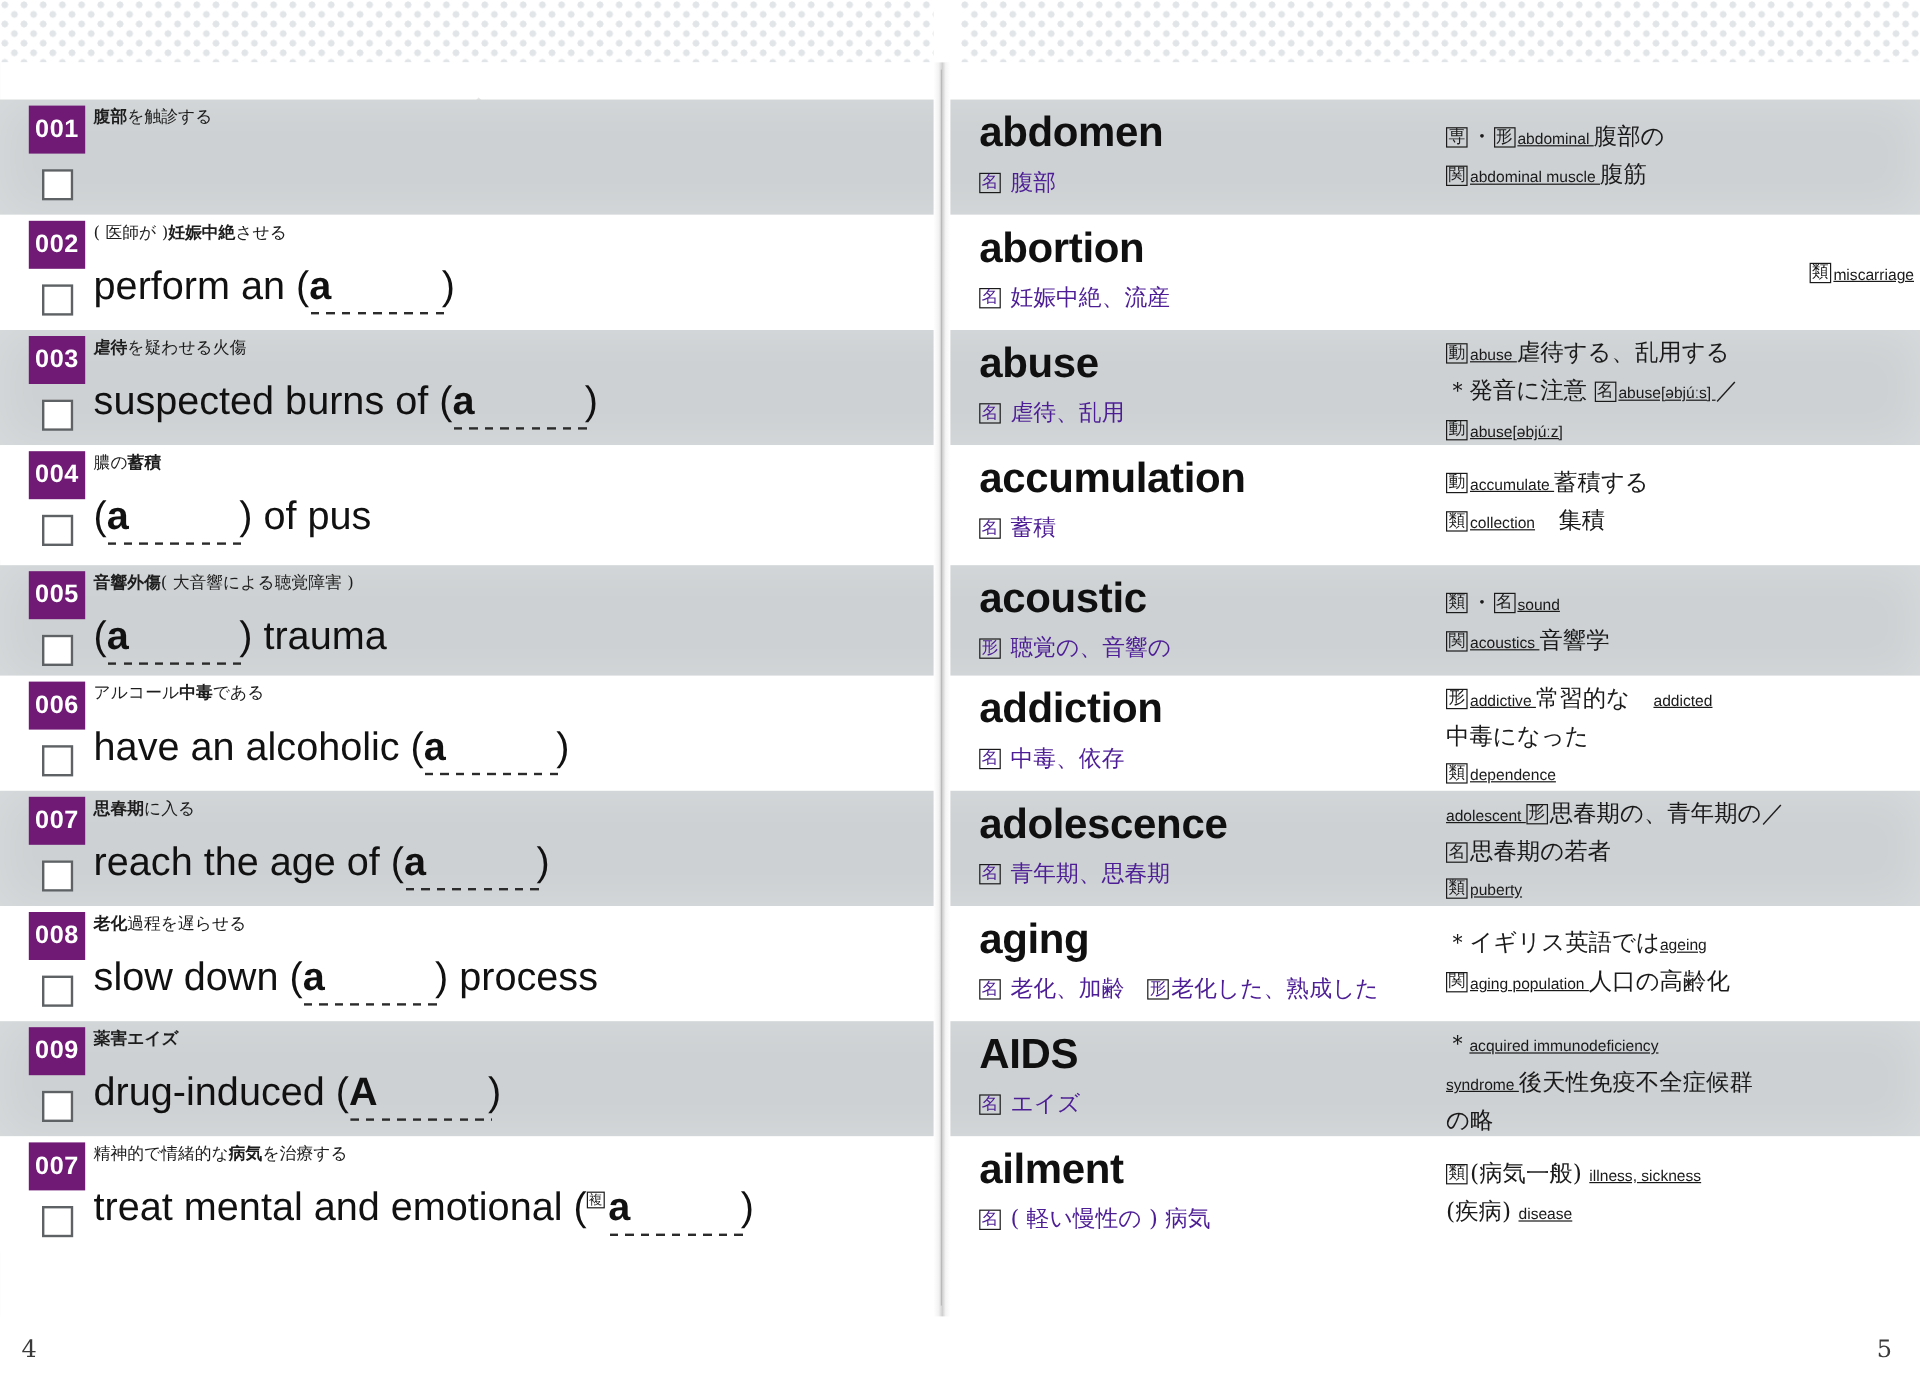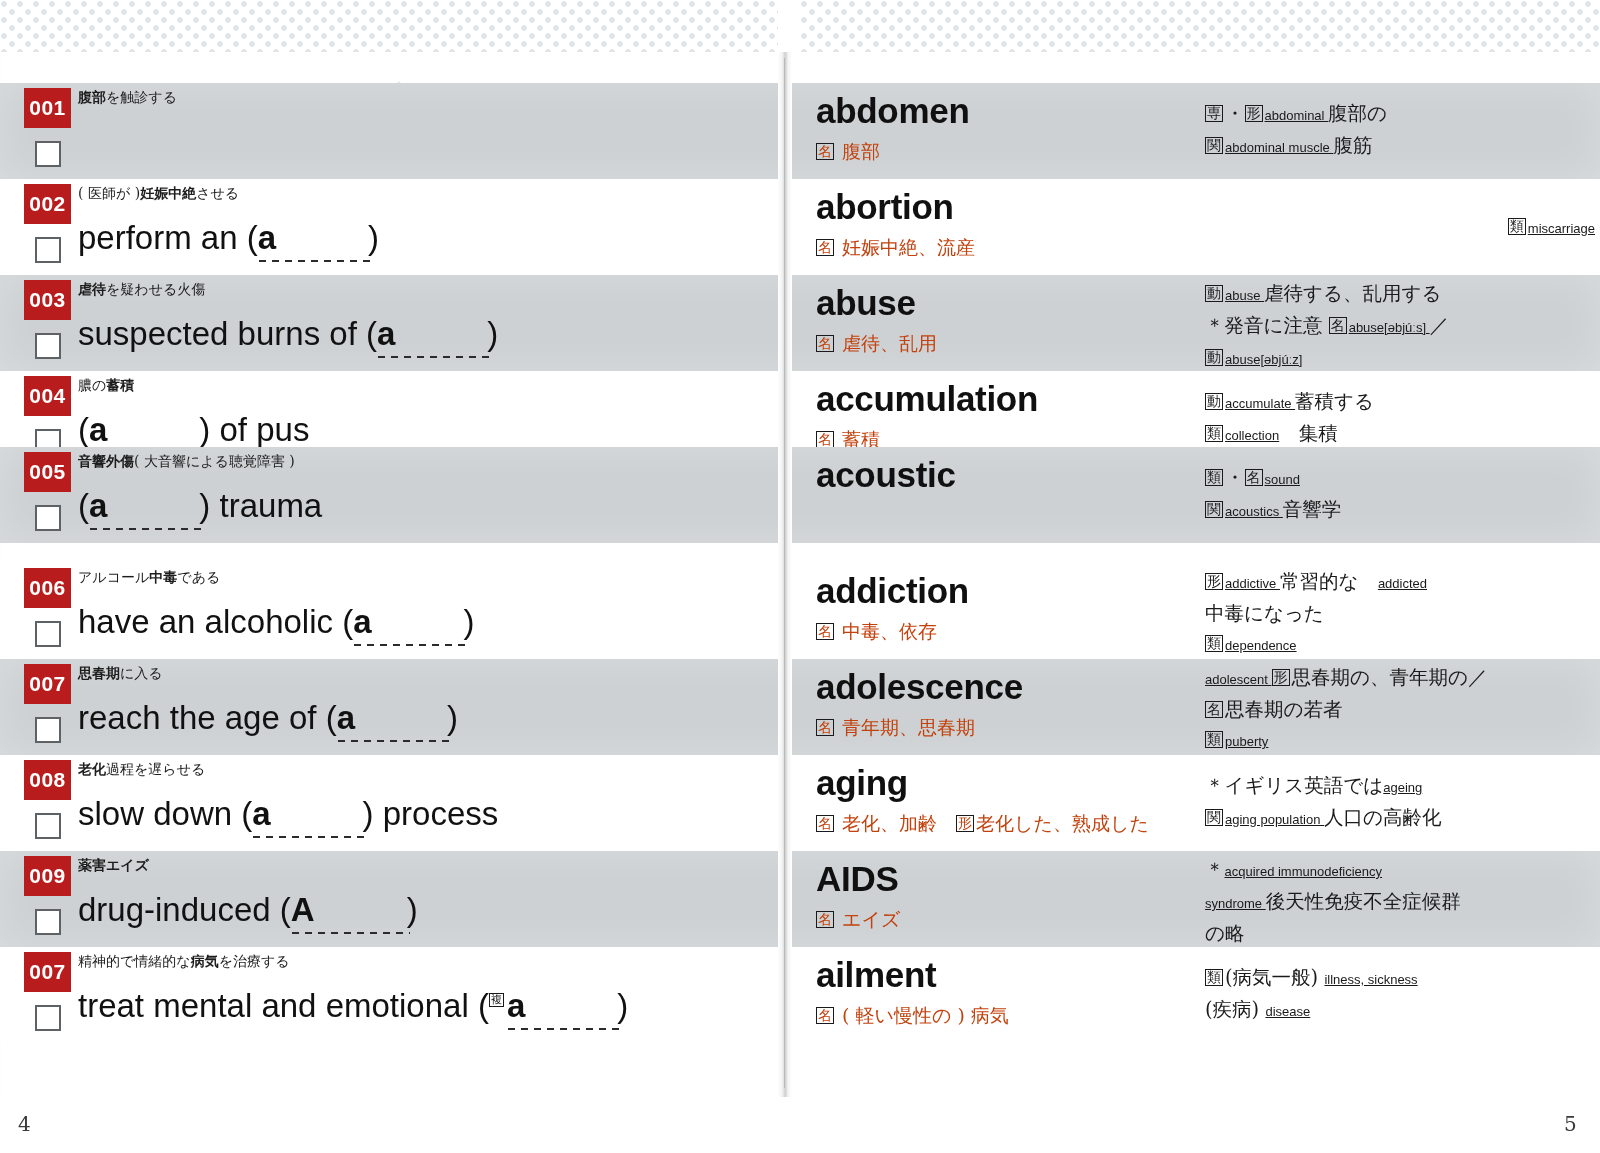--- a/index.html
+++ b/index.html
@@ -63,21 +63,21 @@
     position:absolute;left:0;top:0;width:1600px;height:96px;
     background:#ffffff;
   }
   .row .band{
     box-shadow:inset 0 0 40px rgba(255,255,255,0.25);
   }
 
   
   .numbox{
     position:absolute;left:24px;top:5px;width:47px;height:40px;
-    background:#b91c1c;color:#ffffff;
+    background:#701a75;color:#ffffff;
     font-size:21px;font-weight:700;letter-spacing:0.5px;
     display:flex;align-items:center;justify-content:center;
     z-index:4;font-family:"Liberation Sans",sans-serif;
   }
   
   .chk{
     position:absolute;left:35px;top:58px;width:26px;height:26px;
     border:2px solid #5e6264;background:#ffffff;z-index:4;box-sizing:border-box;
   }
 
@@ -115,21 +115,21 @@
 
   
   .headword{
     position:absolute;left:816px;top:8px;width:380px;
     font-size:35px;font-weight:700;color:#101010;white-space:nowrap;z-index:4;
     font-family:"Liberation Sans",sans-serif;letter-spacing:-0.3px;
   }
   .headgloss{
     position:absolute;left:816px;top:56px;width:390px;
     font-family:"DejaVu Serif","Liberation Serif",serif;
-    font-size:19px;color:#c2410c;white-space:nowrap;z-index:4;
+    font-size:19px;color:#4c1d95;white-space:nowrap;z-index:4;
   }
   .detail{
     position:absolute;left:1205px;top:6px;width:390px;
     font-family:"DejaVu Serif","Liberation Serif",serif;
     font-size:19.5px;line-height:30px;color:#1a1a1a;z-index:4;
   }
   .detail .ln{display:block;white-space:nowrap;}
   .lat{font-family:"Liberation Sans",sans-serif;font-size:13px;text-decoration:underline;}
 
   
@@ -209,27 +209,28 @@
         <div class="chk"></div>
         <div class="jp-hint">膿の<b>蓄積</b></div>
         <div class="en-phrase">(<span class="blank"><span class="cue">a</span><span class="gap"></span><span class="dash" style="width:112px"></span></span>) of pus</div>
         <div class="headword">accumulation</div>
         <div class="headgloss"><span class="tag">名</span> 蓄積</div>
         <div class="detail" style="top: 16px;">
           <span class="ln"><span class="tag">動</span><span class="lat">accumulate </span>蓄積する</span>
           <span class="ln"><span class="tag">類</span><span class="lat">collection</span>　集積</span>
         </div>
       </div>
-      <div class="row shaded" style="top: 395px; border-radius: 14px;">
+      <div class="row shaded" style="top: 419px; border-radius: 14px;">
         <div class="band"></div>
         <div class="numbox">005</div>
         <div class="chk"></div>
         <div class="jp-hint"><b>音響外傷</b>( 大音響による聴覚障害 )</div>
         <div class="en-phrase">(<span class="blank"><span class="cue">a</span><span class="gap"></span><span class="dash" style="width:112px"></span></span>) trauma</div>
         <div class="headword">acoustic</div>
+        <div class="headgloss"><span class="tag">形</span> 聴覚の、音響の</div>
         <div class="detail" style="top: 16px;">
           <span class="ln"><span class="tag">類</span>・<span class="tag">名</span><span class="lat">sound</span></span>
           <span class="ln"><span class="tag">関</span><span class="lat">acoustics </span>音響学</span>
         </div>
       </div>
       <div class="row plain" style="top: 511px;">
         <div class="band"></div>
         <div class="numbox">006</div>
         <div class="chk"></div>
         <div class="jp-hint">アルコール<b>中毒</b>である</div>

